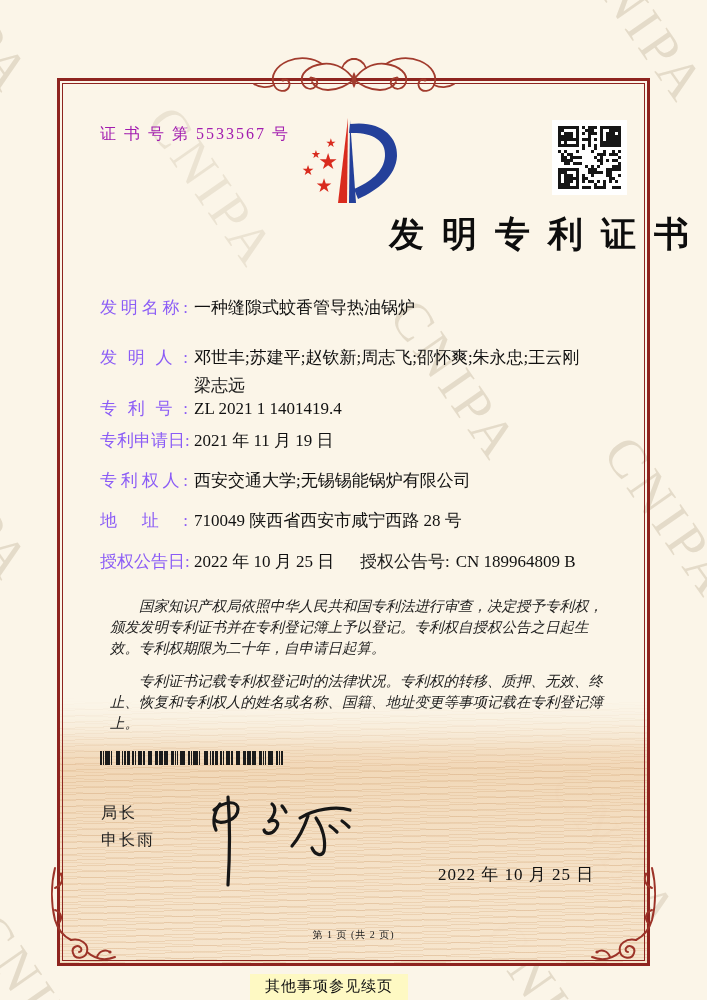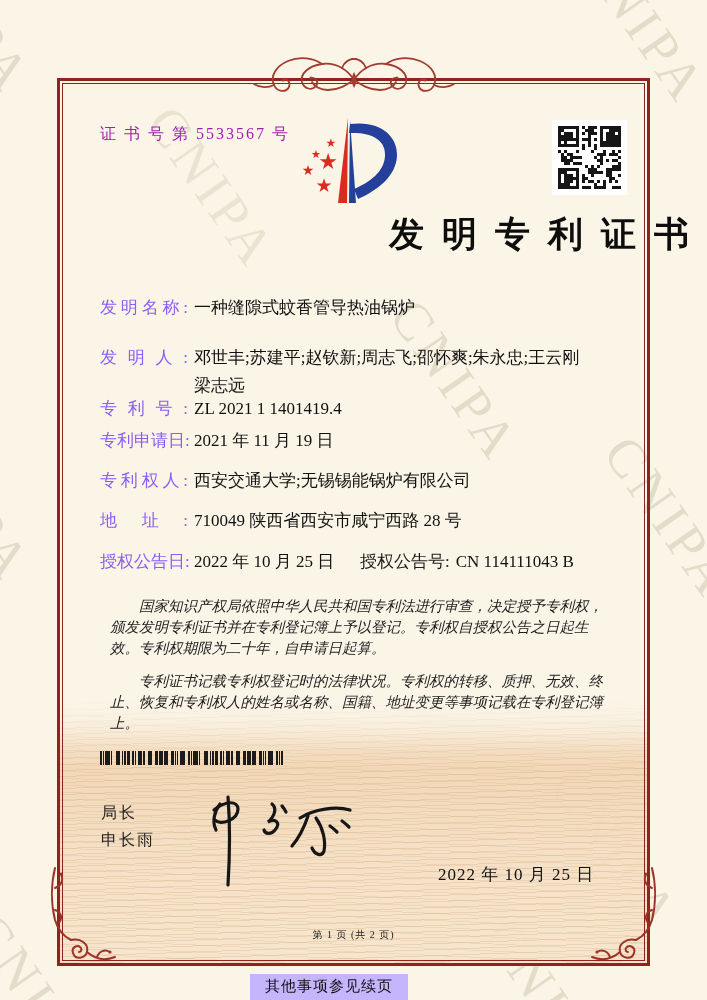--- a/index.html
+++ b/index.html
@@ -60,21 +60,21 @@
       repeating-linear-gradient(90deg,#1b1b1b 0 2px,transparent 2px 3px,#1b1b1b 3px 4px,transparent 4px 8px),
       repeating-linear-gradient(90deg,#1b1b1b 0 1px,transparent 1px 5px,#1b1b1b 5px 8px,transparent 8px 11px);
   }
   .comm{position:absolute;left:101px;font-family:"Liberation Sans","DejaVu Sans",sans-serif;font-size:16px;color:#222;letter-spacing:2px;}
   .comm-title{top:803px;}
   .comm-name{top:830px;}
   .sig{position:absolute;left:204px;top:792px;width:162px;height:96px;}
   .issue-date{position:absolute;left:438px;top:863px;font-size:17px;letter-spacing:1px;color:#111;white-space:pre;}
   .page-info{position:absolute;left:0;top:928px;width:100%;text-align:center;font-size:10px;color:#222;letter-spacing:1px;}
   .footer-note{
-    position:absolute;left:250px;top:974px;width:158px;height:26px;background:#c4b5fd;
+    position:absolute;left:250px;top:974px;width:158px;height:26px;background:#fef9c3;
     text-align:center;font-size:15px;line-height:24px;color:#111;letter-spacing:1px;
   }
 </style>
 </head>
 <body>
 
 <div class="page">
 
   <span class="wm" style="left:-60px;top:-80px">CNIPA</span>
   <span class="wm" style="left:615px;top:-70px">CNIPA</span>
@@ -608,21 +608,21 @@
     <span class="flabel">专利申请日:</span><span class="fval">2021 年 11 月 19 日</span>
   </div>
   <div class="row" style="top:469px">
     <span class="flabel">专利权人:</span><span class="fval">西安交通大学;无锡锡能锅炉有限公司</span>
   </div>
   <div class="row" style="top:509px">
     <span class="flabel">地址:</span><span class="fval">710049 陕西省西安市咸宁西路 28 号</span>
   </div>
   <div class="row" style="top:550px">
     <span class="flabel">授权公告日:</span><span class="fval">2022 年 10 月 25 日</span>
-    <span class="g2"><span>授权公告号:</span><span class="fval">CN 114111043 B</span></span>
+    <span class="g2"><span>授权公告号:</span><span class="fval">CN 189964809 B</span></span>
   </div>
 
   <div class="paras">
     <p>国家知识产权局依照中华人民共和国专利法进行审查，决定授予专利权，颁发发明专利证书并在专利登记簿上予以登记。专利权自授权公告之日起生效。专利权期限为二十年，自申请日起算。</p>
     <p>专利证书记载专利权登记时的法律状况。专利权的转移、质押、无效、终止、恢复和专利权人的姓名或名称、国籍、地址变更等事项记载在专利登记簿上。</p>
   </div>
 
   <div class="barcode"></div>
 
   <div class="comm comm-title">局长</div>

